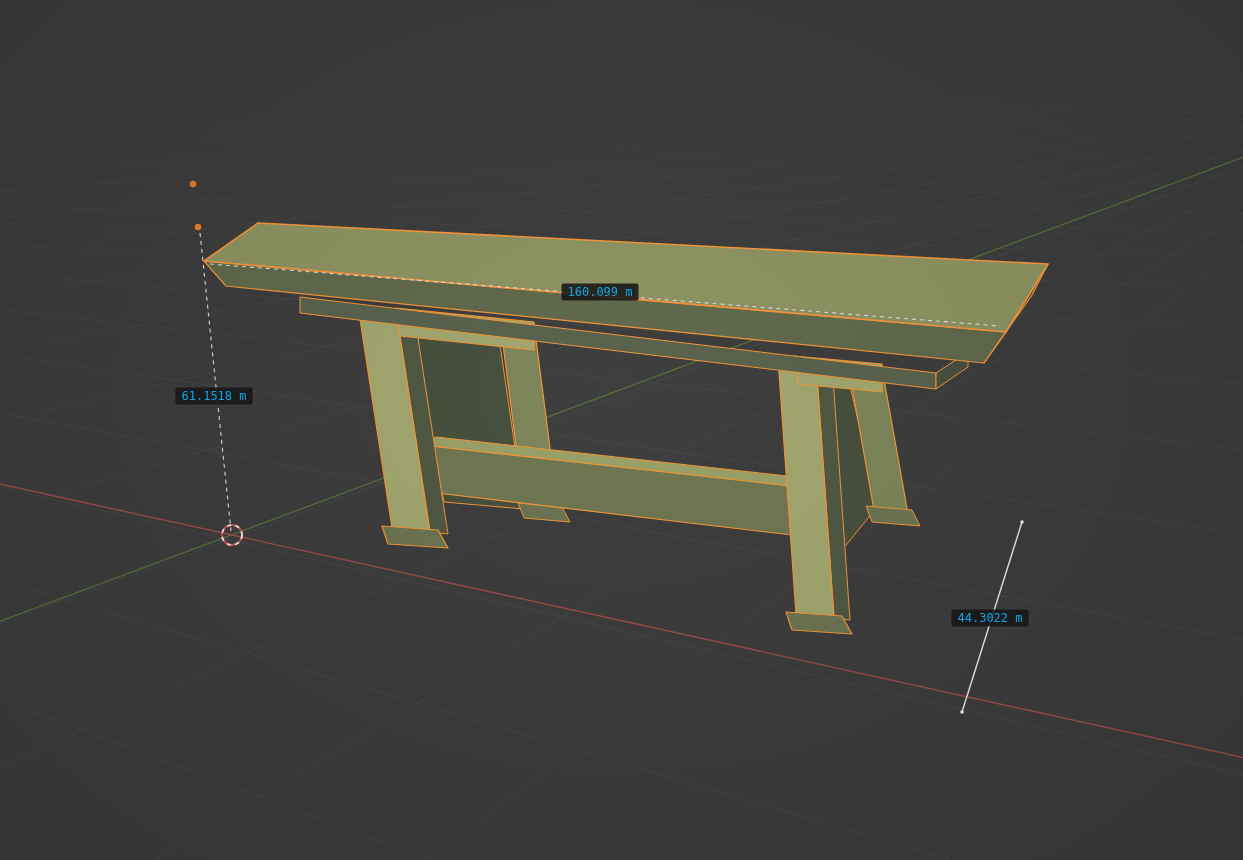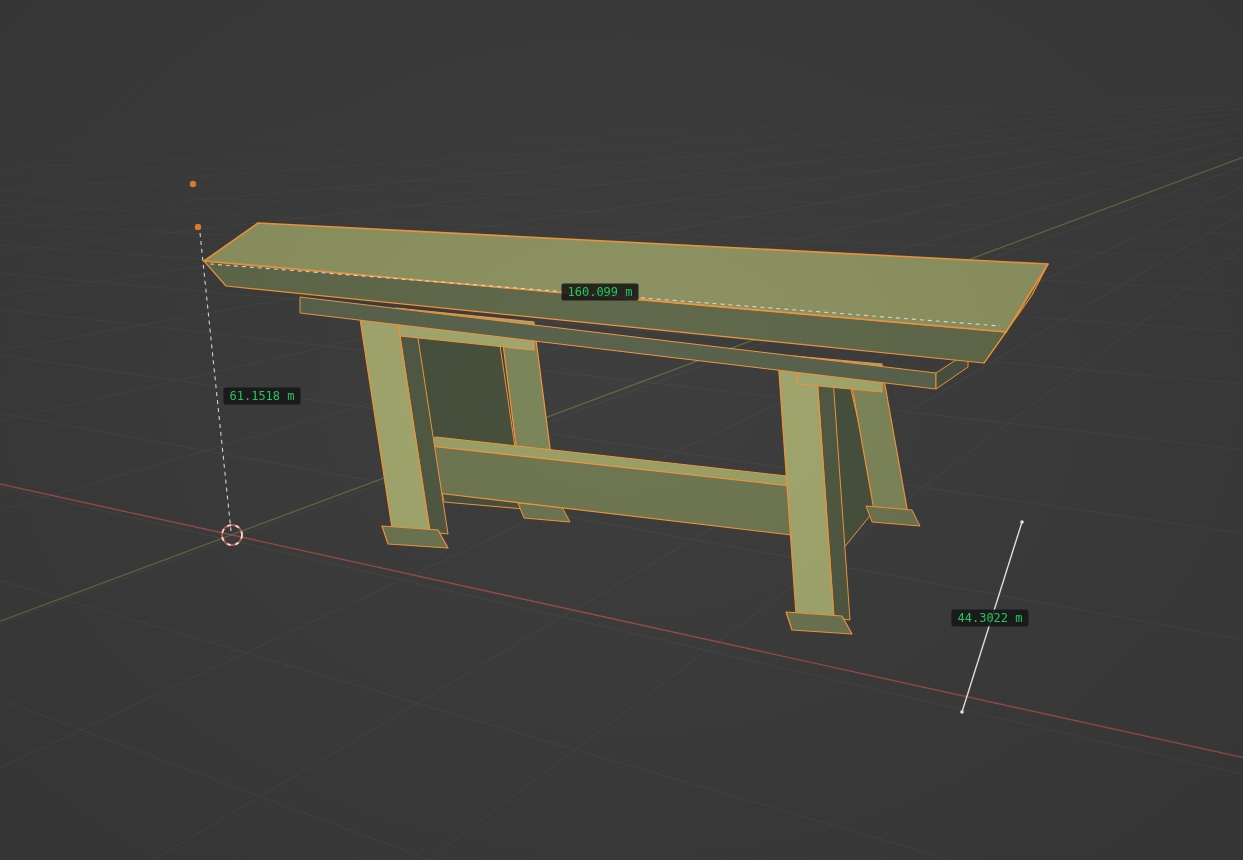--- a/index.html
+++ b/index.html
@@ -12,21 +12,21 @@
   }
   .viewport::after{
     content:"";position:absolute;inset:0;pointer-events:none;
     background:radial-gradient(ellipse at 50% 45%, rgba(255,255,255,0.015), rgba(0,0,0,0.10));
   }
   svg.scene{position:absolute;left:0;top:0;}
   .measure-label{
     position:absolute;
     transform:translate(-50%,-50%);
     background:rgba(22,22,22,0.88);
-    color:#22c55e;
+    color:#0ea5e9;
     font-size:12px;
     line-height:15px;
     padding:1px 6px;
     border-radius:2px;
     white-space:nowrap;
     z-index:5;
   }
 </style>
 </head>
 <body>
@@ -118,16 +118,16 @@
       <circle cx="198" cy="227" r="3.2" fill="#e87d2c"></circle>
 
       <g>
         <circle cx="232" cy="535" r="10" fill="none" stroke="#c8544e" stroke-width="1.8"></circle>
         <circle cx="232" cy="535" r="10" fill="none" stroke="#ececec" stroke-width="1.8" stroke-dasharray="4 4.4"></circle>
       </g>
     </g>
   </svg>
 
   <div class="measure-label" style="left:600px;top:292px;">160.099 m</div>
-  <div class="measure-label" style="left:214px;top:396px;margin-left:48px;">61.1518 m</div>
+  <div class="measure-label" style="left:214px;top:396px;">61.1518 m</div>
   <div class="measure-label" style="left:990px;top:618px;">44.3022 m</div>
 
 </div>
 
 </body></html>

